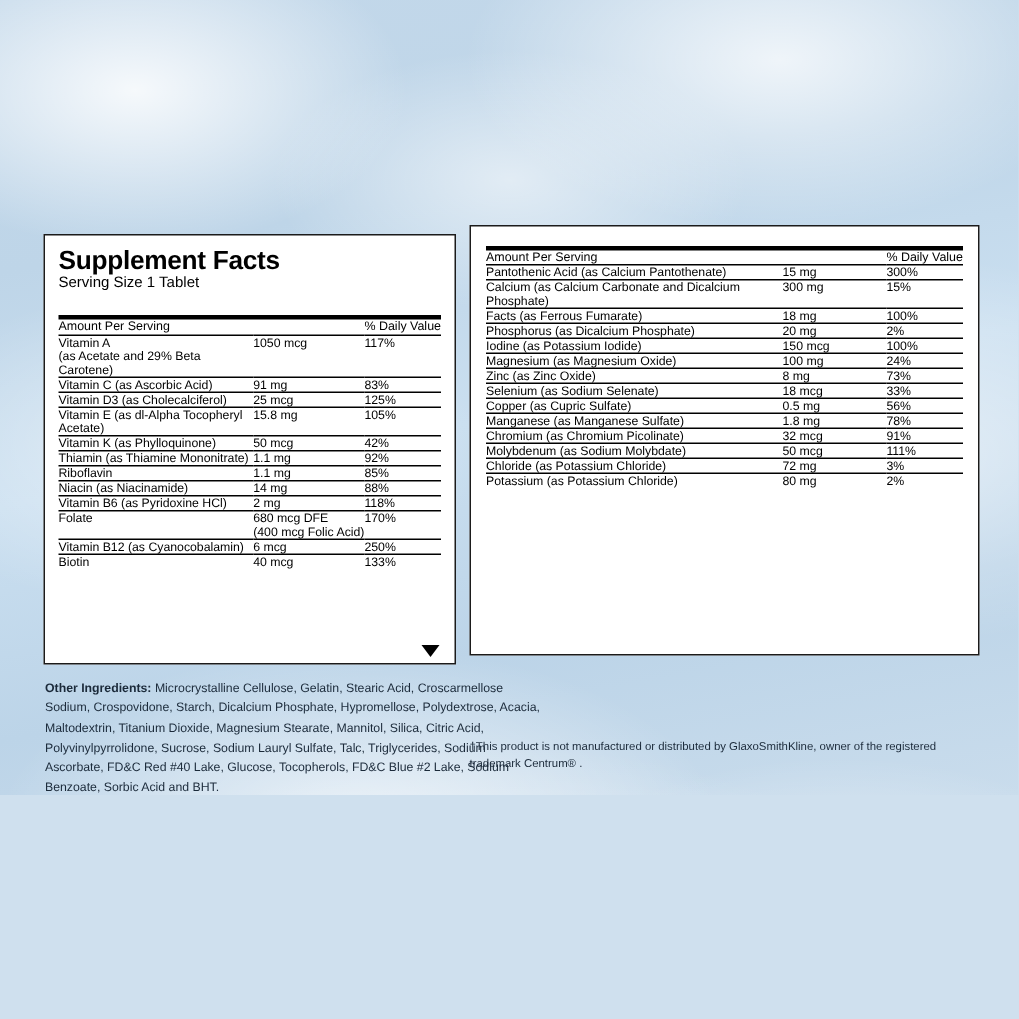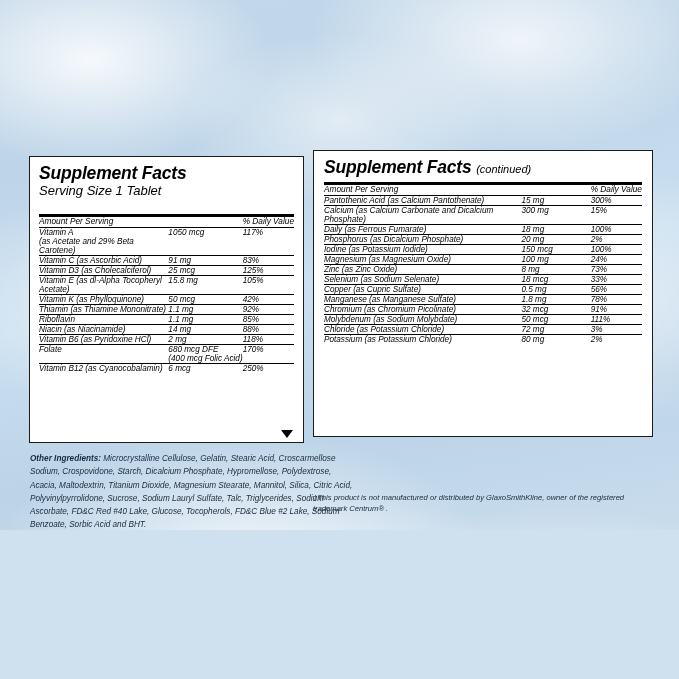--- a/index.html
+++ b/index.html
@@ -20,21 +20,20 @@
     background:
       radial-gradient(ellipse 260px 150px at 90px 60px, rgba(255,255,255,0.85), rgba(255,255,255,0) 70%),
       radial-gradient(ellipse 300px 160px at 520px 40px, rgba(255,255,255,0.75), rgba(255,255,255,0) 70%),
       radial-gradient(ellipse 220px 120px at 340px 120px, rgba(255,255,255,0.55), rgba(255,255,255,0) 72%),
       radial-gradient(ellipse 280px 150px at 120px 300px, rgba(255,255,255,0.5), rgba(255,255,255,0) 72%),
       radial-gradient(ellipse 320px 180px at 600px 300px, rgba(255,255,255,0.55), rgba(255,255,255,0) 72%),
       radial-gradient(ellipse 340px 180px at 240px 560px, rgba(255,255,255,0.7), rgba(255,255,255,0) 72%),
       radial-gradient(ellipse 300px 160px at 560px 620px, rgba(255,255,255,0.6), rgba(255,255,255,0) 72%),
       radial-gradient(ellipse 400px 220px at 340px 660px, rgba(255,255,255,0.55), rgba(255,255,255,0) 74%),
       linear-gradient(170deg, #c3d8ea 0%, #bed5e8 28%, #cadff0 52%, #bcd4e8 76%, #c9dcec 100%);
-    font-style: italic;
   }
   .panel {
     position: absolute;
     background: #ffffff;
     border: 1px solid #1b1b1b;
     box-sizing: border-box;
   }
   #left-panel {
     left: 29px;
     top: 156px;
@@ -56,21 +55,21 @@
     color: #000;
     line-height: 1.05;
     font-family: "Liberation Sans", sans-serif;
   }
   .sf-title .cont {
     font-size: 11px;
     font-weight: normal;
     letter-spacing: 0;
   }
   .serving {
-    font-size: 13px;
+    font-size: 10px;
     color: #000;
     margin-top: 1px;
     margin-bottom: 16px;
   }
   .rule-thick {
     border-top: 3px solid #000;
     margin: 3px 0 0 0;
   }
   table.facts {
     width: 100%;
@@ -228,49 +227,50 @@
           <span>680 mcg DFE</span>
           <span class="subline">(400 mcg Folic Acid)</span>
         </td>
         <td class="dv">170%</td>
       </tr>
       <tr class="row-line">
         <td class="nutrient">Vitamin B12 (as Cyanocobalamin)</td>
         <td class="amount">6 mcg</td>
         <td class="dv">250%</td>
       </tr>
+      <tr class="row-line">
+        <td class="nutrient">Biotin</td>
+        <td class="amount">40 mcg</td>
+        <td class="dv">133%</td>
+      </tr>
     </tbody>
       </table>
     <div class="arrow-down"></div>
   </div>
 
   <div class="panel" id="right-panel">
-    <div class="sf-title">
-      <span>Supplement Facts</span>
-      <span class="cont">(continued)</span>
-    </div>
     <div class="rule-thick" style="margin-top:6px;"></div>
     <table class="facts" id="right-table">
       <tbody>
           <tr class="hdr-row">
         <th colspan="2">Amount Per Serving</th>
         <th class="dv">% Daily Value</th>
       </tr>
       <tr class="row-line">
         <td class="nutrient">Pantothenic Acid (as Calcium Pantothenate)</td>
         <td class="amount">15 mg</td>
         <td class="dv">300%</td>
       </tr>
       <tr class="row-line">
         <td class="nutrient">Calcium (as Calcium Carbonate and Dicalcium Phosphate)</td>
         <td class="amount">300 mg</td>
         <td class="dv">15%</td>
       </tr>
       <tr class="row-line">
-        <td class="nutrient">Daily (as Ferrous Fumarate)</td>
+        <td class="nutrient">Facts (as Ferrous Fumarate)</td>
         <td class="amount">18 mg</td>
         <td class="dv">100%</td>
       </tr>
       <tr class="row-line">
         <td class="nutrient">Phosphorus (as Dicalcium Phosphate)</td>
         <td class="amount">20 mg</td>
         <td class="dv">2%</td>
       </tr>
       <tr class="row-line">
         <td class="nutrient">Iodine (as Potassium Iodide)</td>

